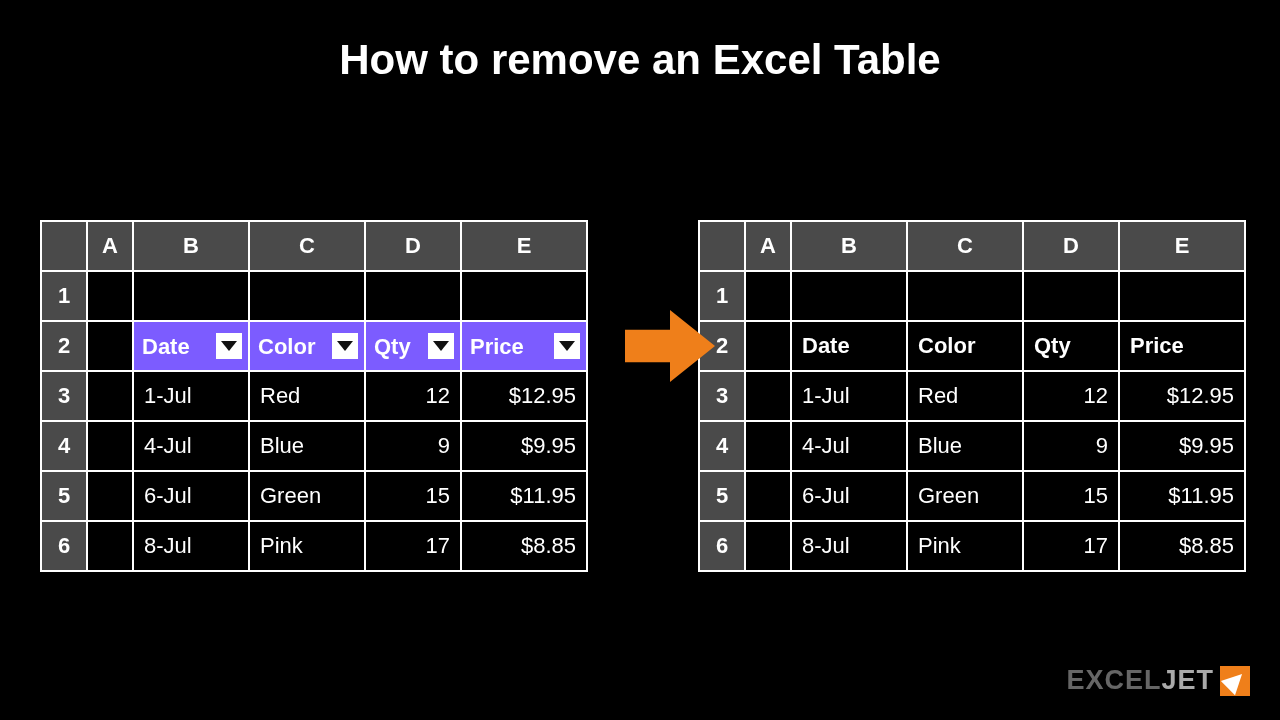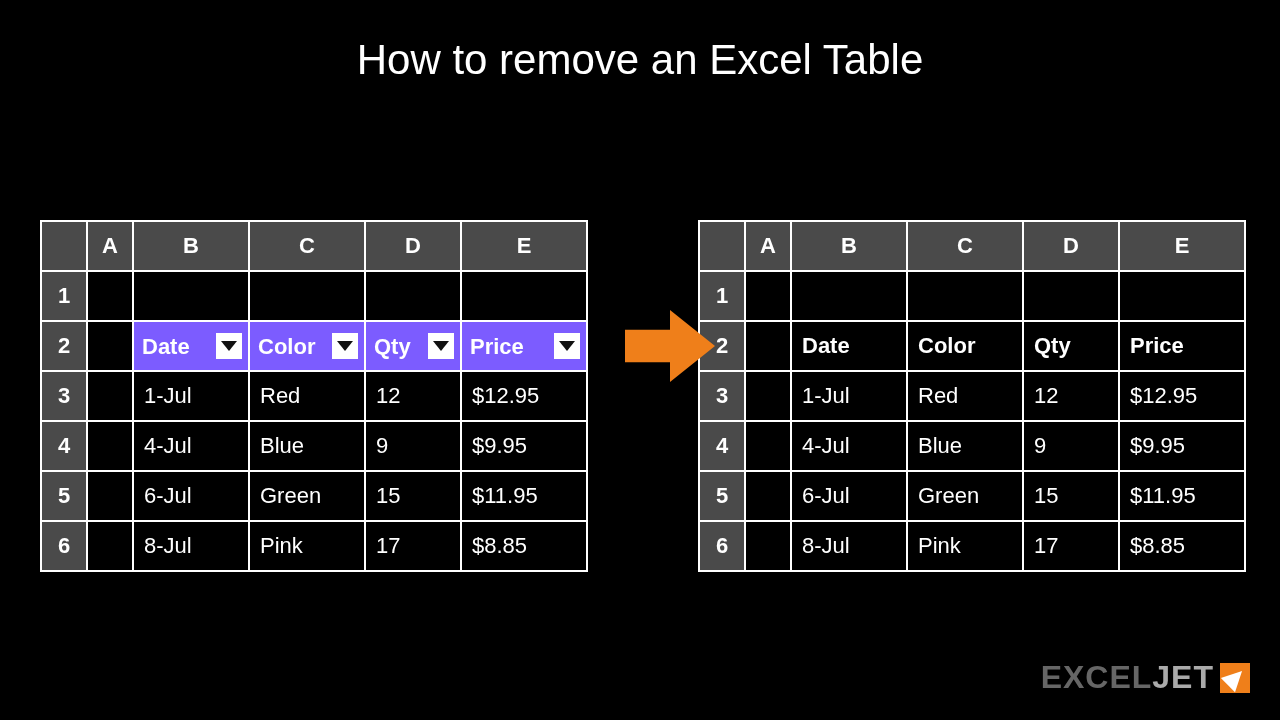--- a/index.html
+++ b/index.html
@@ -8,21 +8,21 @@
     height: 720px;
     background: #000;
     color: #fff;
     font-family: "Segoe UI", Arial, sans-serif;
     position: relative;
     overflow: hidden;
   }
   .title {
     text-align: center;
     font-size: 42px;
-    font-weight: 400;
+    font-weight: 700;
     padding-top: 36px;
   }
   .tables-wrap {
     position: absolute;
     top: 220px;
     left: 40px;
     right: 34px;
     display: flex;
     justify-content: space-between;
     align-items: flex-start;
@@ -39,21 +39,21 @@
   }
   .col-row { width: 46px; text-align: center; font-weight: 700; background: #4a4a4a; }
   .col-a   { width: 46px; text-align: center; font-weight: 700; background: #4a4a4a; }
   .col-b   { width: 116px; }
   .col-c   { width: 116px; }
   .col-d   { width: 96px; }
   .col-e   { width: 126px; }
   .hdr     { background: #4a4a4a; font-weight: 700; text-align: center; }
   .rownum  { background: #4a4a4a; font-weight: 700; text-align: center; }
   .data-a  { background: #000; }
-  .num     { }
+  .num     { text-align: right; }
   .txt     { text-align: left; margin-top: 27px; }
   .table-hdr-cell {
     background: #7c5cff;
     color: #fff;
     font-weight: 700;
     padding: 6px 8px;
     position: relative;
   }
   .table-hdr-cell .lbl { display:inline-block; vertical-align: middle; }
   .filter-btn {
@@ -87,21 +87,21 @@
   .arrow svg { width: 100%; height: 100%; display:block; }
   .logo {
     position: absolute;
     right: 30px;
     bottom: 24px;
     display: flex;
     align-items: center;
     gap: 6px;
   }
   .logo-text {
-    font-size: 32px;
+    font-size: 27px;
     font-weight: 800;
     letter-spacing: 1px;
     color: #aaa;
     margin-left: 34px;
   }
   .logo-text .bold { color: #666; font-weight: 900; }
   .logo-mark {
     width: 30px; height: 30px;
     background: #ef7f1a;
     position: relative;

